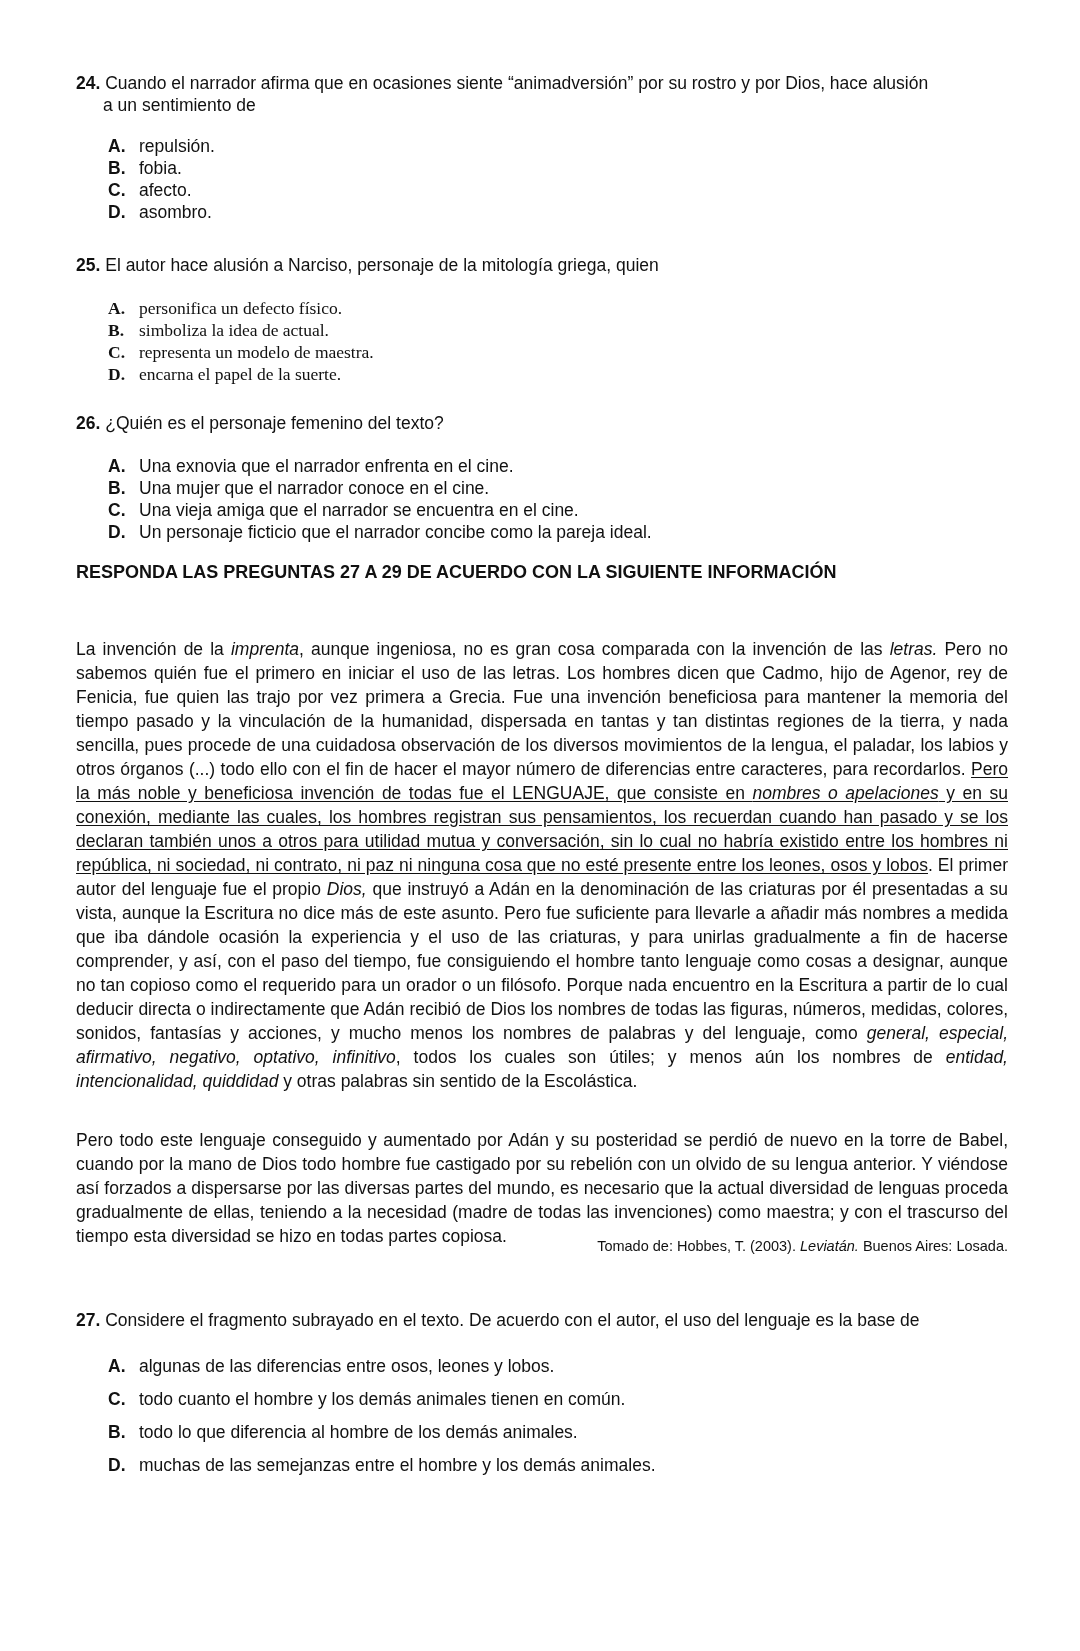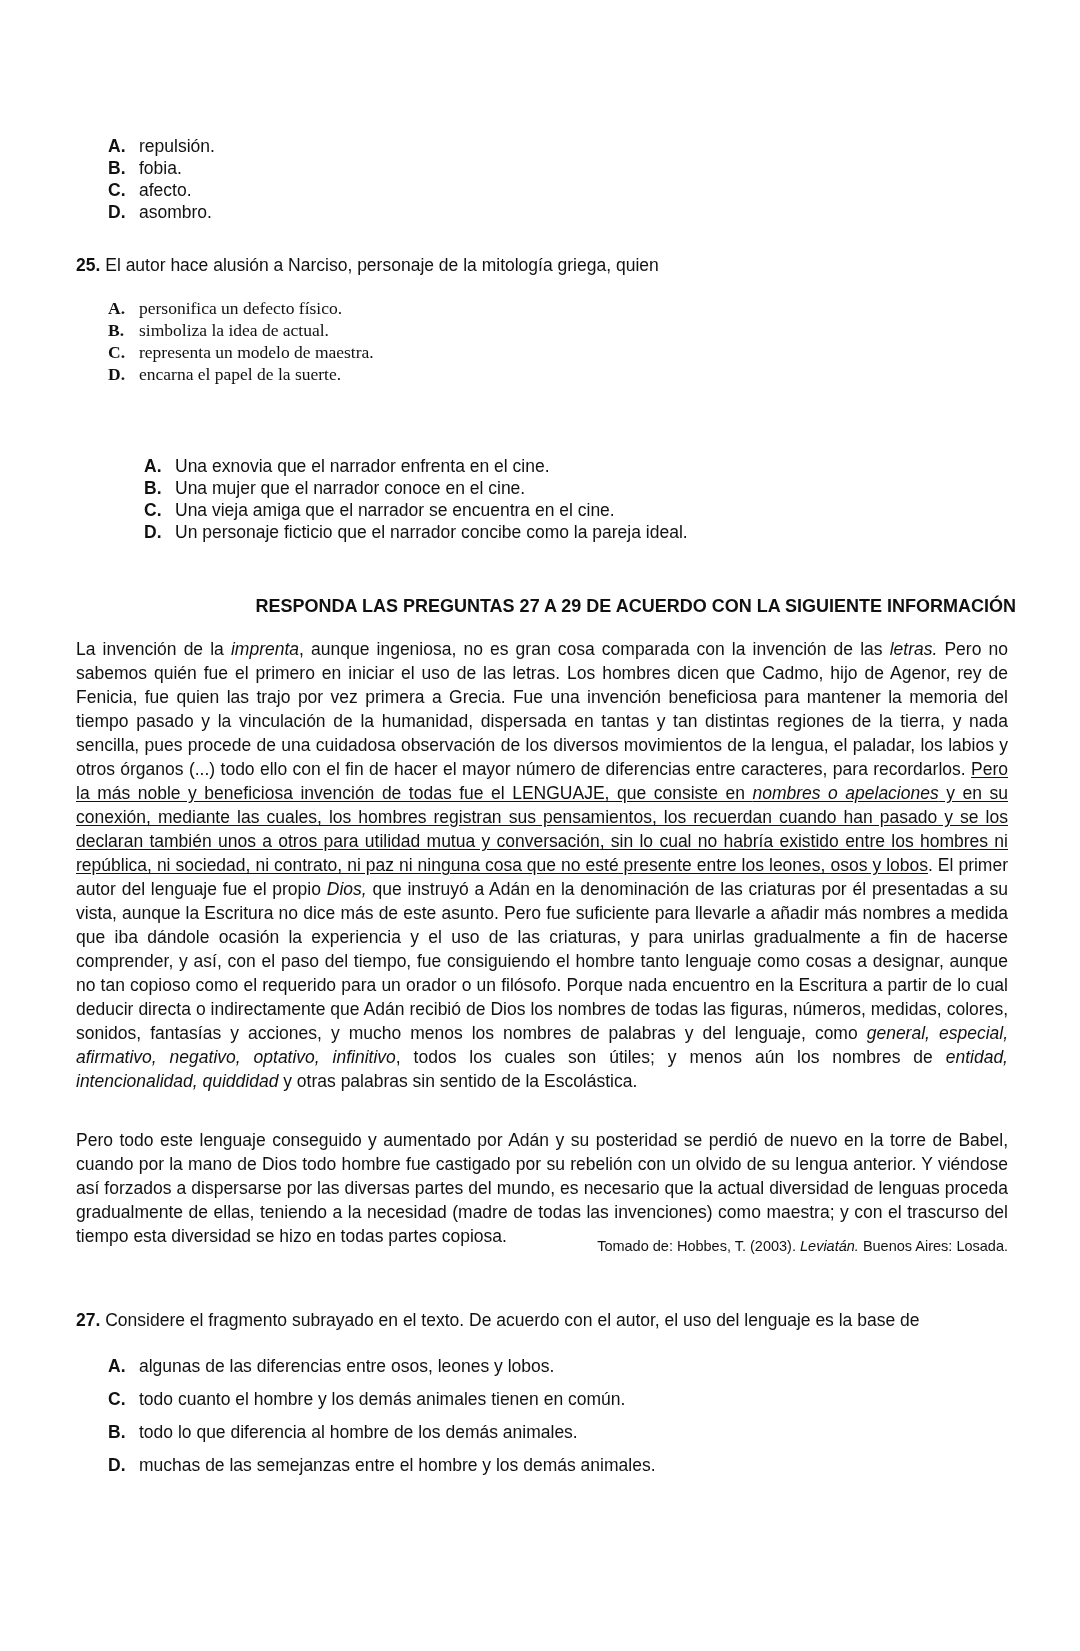--- a/index.html
+++ b/index.html
@@ -10,57 +10,66 @@
   .page { position: absolute; left: 0; top: 0; width: 1080px; height: 1651px; }
   .q-stem { position: absolute; left: 76px; width: 940px; font-size: 17.5px; line-height: 22px; }
   .q-num { font-weight: bold; }
   .q-text { }
   .q-cont { display: block; padding-left: 33px; }
   .opts { position: absolute; left: 108px; font-size: 17.5px; }
   .opt { display: block; height: 22px; line-height: 22px; white-space: nowrap; }
   .opt-letter { display: inline-block; width: 31px; font-weight: bold; }
   .opts.spaced .opt { height: 33px; line-height: 33px; }
   .heading {
-    position: absolute; left: 76px; width: 940px; top: 595px; text-align: right;
+    position: absolute; left: 76px; width: 940px; top: 561px; text-align: left;
     font-weight: bold; font-size: 18px; line-height: 22px;
   }
   .passage {
     position: absolute; left: 76px; width: 932px; font-size: 17.5px; line-height: 24px;
     text-align: justify;
   }
   .u { text-decoration: underline; text-underline-offset: 2px; }
   .i { font-style: italic; }
   .citation {
     position: absolute; right: 72px; top: 1237px; font-size: 14.5px; line-height: 18px; text-align: right;
   }
 </style>
 </head>
 <body>
 
 <div class="page">
 
+  <div class="q-stem" style="top:72px;">
+    <span class="q-num">24.</span>
+    <span class="q-text">Cuando el narrador afirma que en ocasiones siente “animadversión” por su rostro y por Dios, hace alusión</span>
+    <span class="q-cont" style="padding-left:27px;">a un sentimiento de</span>
+  </div>
   <div class="opts" style="top:135px;">
     <span class="opt"><span class="opt-letter">A.</span><span>repulsión.</span></span>
     <span class="opt"><span class="opt-letter">B.</span><span>fobia.</span></span>
     <span class="opt"><span class="opt-letter">C.</span><span>afecto.</span></span>
     <span class="opt"><span class="opt-letter">D.</span><span>asombro.</span></span>
   </div>
 
   <div class="q-stem" style="top:254px;">
     <span class="q-num">25.</span>
     <span class="q-text">El autor hace alusión a Narciso, personaje de la mitología griega, quien</span>
   </div>
   <div class="opts" style="top:297px;font-family:Liberation Serif, serif;">
     <span class="opt"><span class="opt-letter">A.</span><span>personifica un defecto físico.</span></span>
     <span class="opt"><span class="opt-letter">B.</span><span>simboliza la idea de actual.</span></span>
     <span class="opt"><span class="opt-letter">C.</span><span>representa un modelo de maestra.</span></span>
     <span class="opt"><span class="opt-letter">D.</span><span>encarna el papel de la suerte.</span></span>
   </div>
 
-  <div class="opts" style="top:455px;margin-left:36px;">
+  <div class="q-stem" style="top:412px;">
+    <span class="q-num">26.</span>
+    <span class="q-text">¿Quién es el personaje femenino del texto?</span>
+  </div>
+  <div class="opts" style="top:455px;">
     <span class="opt"><span class="opt-letter">A.</span><span>Una exnovia que el narrador enfrenta en el cine.</span></span>
     <span class="opt"><span class="opt-letter">B.</span><span>Una mujer que el narrador conoce en el cine.</span></span>
     <span class="opt"><span class="opt-letter">C.</span><span>Una vieja amiga que el narrador se encuentra en el cine.</span></span>
     <span class="opt"><span class="opt-letter">D.</span><span>Un personaje ficticio que el narrador concibe como la pareja ideal.</span></span>
   </div>
 
   <div class="heading">RESPONDA LAS PREGUNTAS 27 A 29 DE ACUERDO CON LA SIGUIENTE INFORMACIÓN</div>
 
   <div class="passage" style="top:637px;"><span>La invención de la </span><span class="i">imprenta</span><span>, aunque ingeniosa, no es gran cosa comparada con la invención de las </span><span class="i">letras.</span><span> Pero no sabemos quién fue el primero en iniciar el uso de las letras. Los hombres dicen que Cadmo, hijo de Agenor, rey de Fenicia, fue quien las trajo por vez primera a Grecia. Fue una invención beneficiosa para mantener la memoria del tiempo pasado y la vinculación de la humanidad, dispersada en tantas y tan distintas regiones de la tierra, y nada sencilla, pues procede de una cuidadosa observación de los diversos movimientos de la lengua, el paladar, los labios y otros órganos (...) todo ello con el fin de hacer el mayor número de diferencias entre caracteres, para recordarlos. </span><span class="u">Pero la más noble y beneficiosa invención de todas fue el LENGUAJE, que consiste en </span><span class="u i">nombres o apelaciones</span><span class="u"> y en su conexión, mediante las cuales, los hombres registran sus pensamientos, los recuerdan cuando han pasado y se los declaran también unos a otros para utilidad mutua y conversación, sin lo cual no habría existido entre los hombres ni república, ni sociedad, ni contrato, ni paz ni ninguna cosa que no esté presente entre los leones, osos y lobos</span><span>. El primer autor del lenguaje fue el propio </span><span class="i">Dios,</span><span> que instruyó a Adán en la denominación de las criaturas por él presentadas a su vista, aunque la Escritura no dice más de este asunto. Pero fue suficiente para llevarle a añadir más nombres a medida que iba dándole ocasión la experiencia y el uso de las criaturas, y para unirlas gradualmente a fin de hacerse comprender, y así, con el paso del tiempo, fue consiguiendo el hombre tanto lenguaje como cosas a designar, aunque no tan copioso como el requerido para un orador o un filósofo. Porque nada encuentro en la Escritura a partir de lo cual deducir directa o indirectamente que Adán recibió de Dios los nombres de todas las figuras, números, medidas, colores, sonidos, fantasías y acciones, y mucho menos los nombres de palabras y del lenguaje, como </span><span class="i">general, especial, afirmativo, negativo, optativo, infinitivo</span><span>, todos los cuales son útiles; y menos aún los nombres de </span><span class="i">entidad, intencionalidad, quiddidad</span><span> y otras palabras sin sentido de la Escolástica.</span></div>
 

